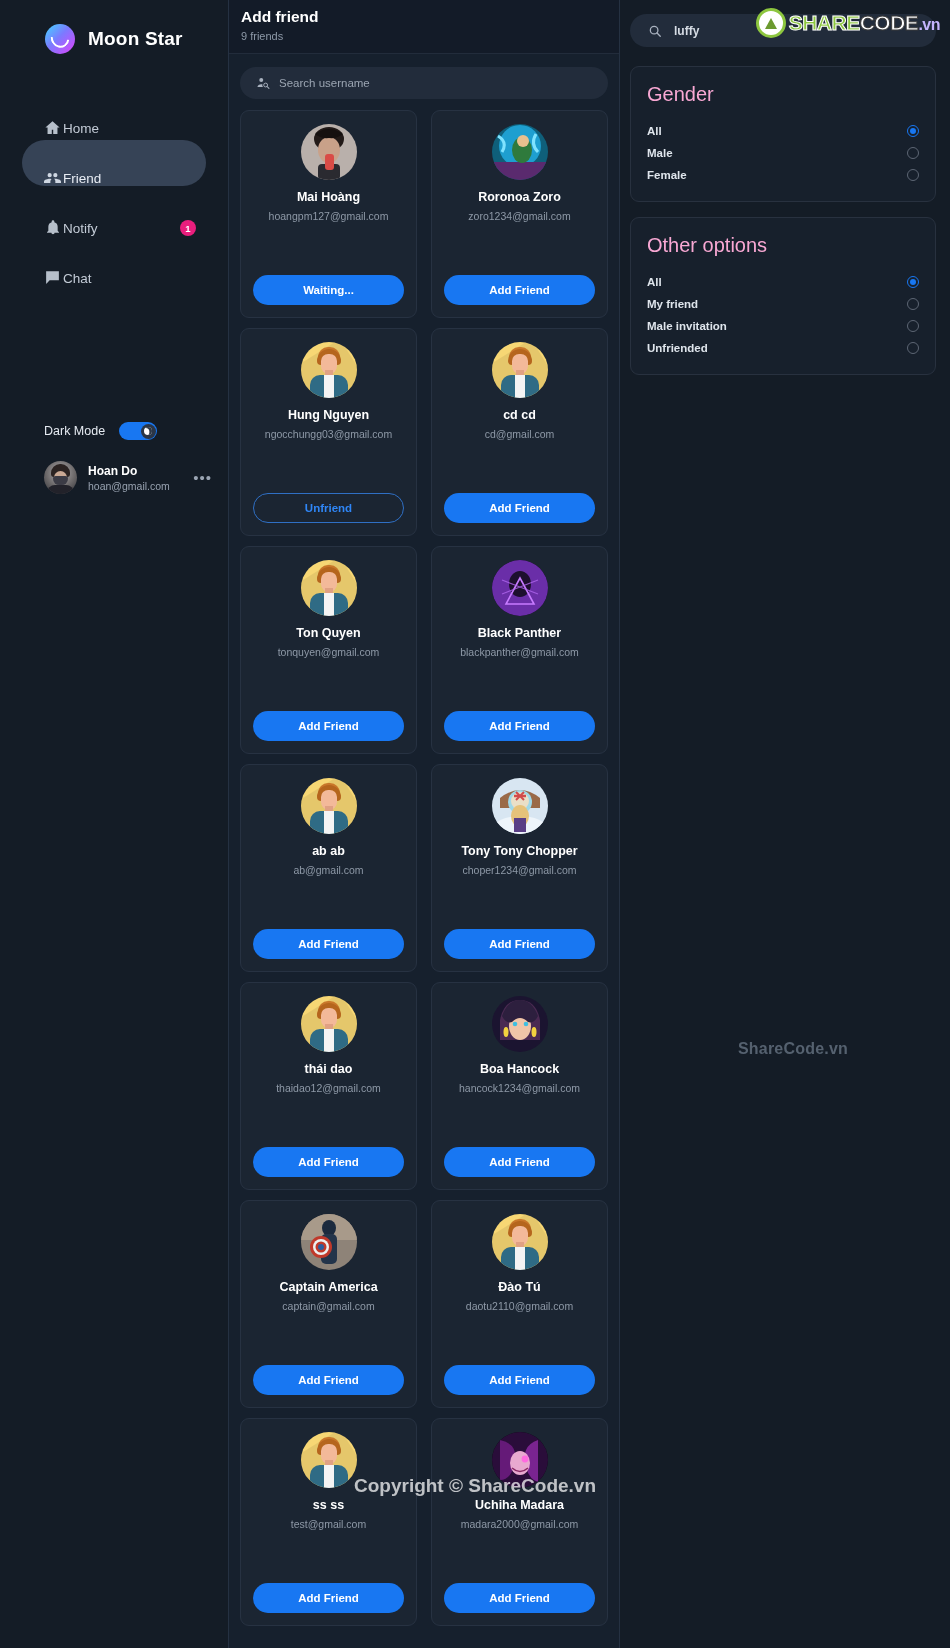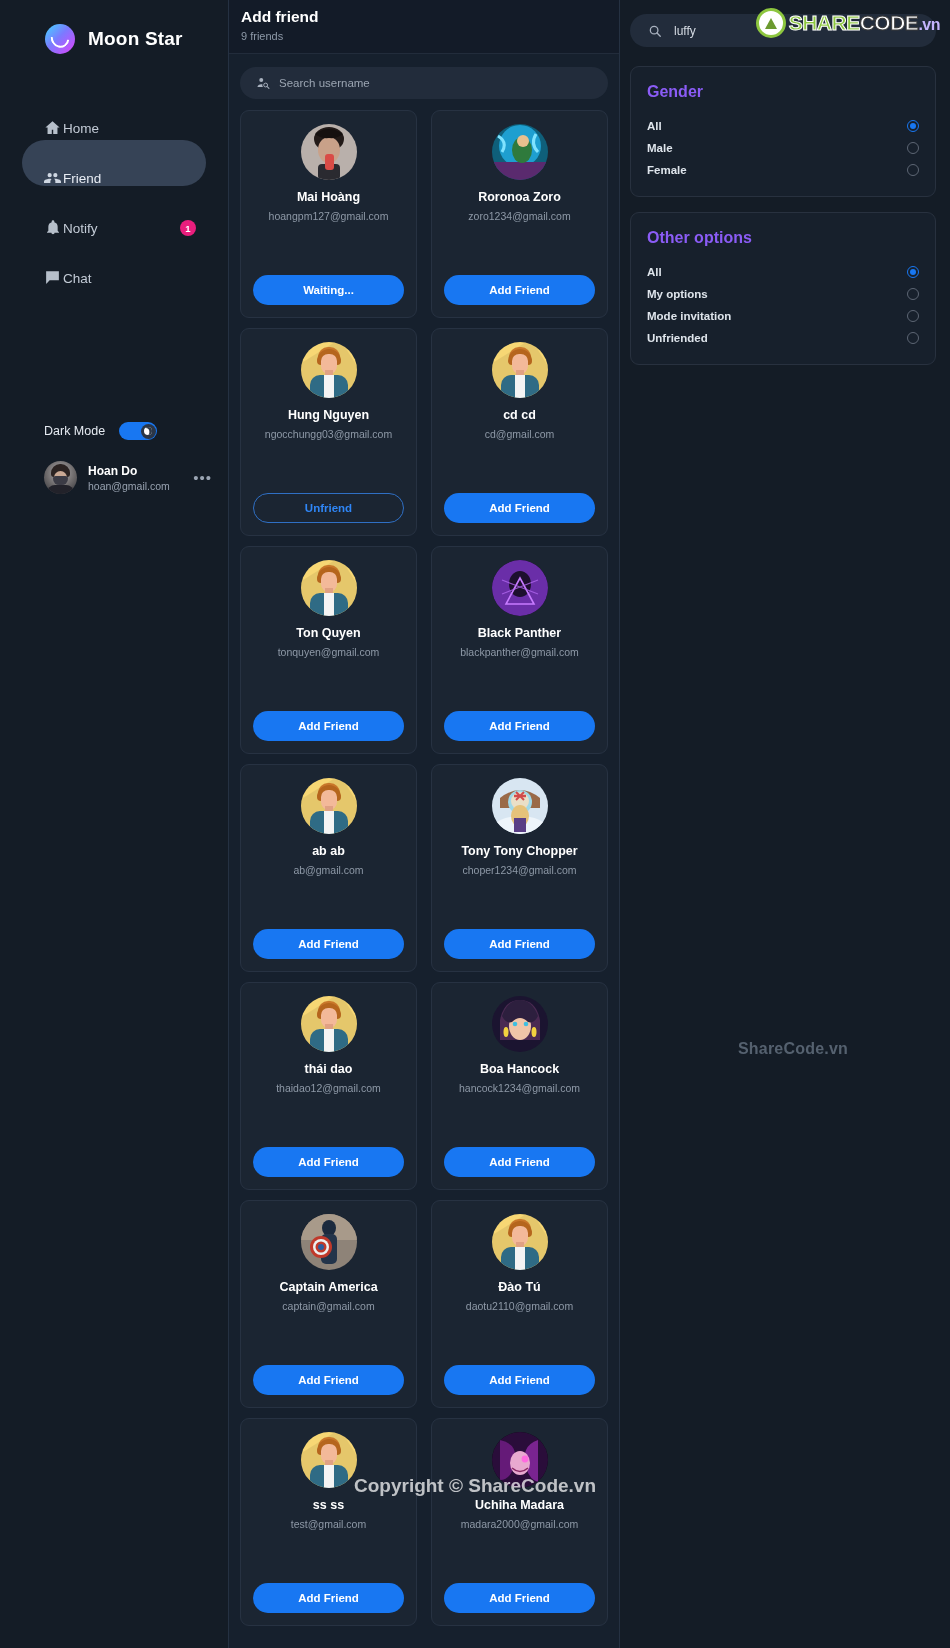--- a/index.html
+++ b/index.html
@@ -236,35 +236,36 @@
     padding: 14px 14px 0 10px;
     position: relative;
   }
   .rsearch {
     display: flex; align-items: center; gap: 12px;
     height: 33px;
     border-radius: 17px;
     background: #222c3b;
     padding: 8px 18px;
     margin-bottom: 19px;
+    font-weight: bold;
   }
   .rsearch .sico { color: #aab3c0; display:flex; }
   .rsearch .stxt { color: #d6dce4; font-size: 12px; }
 
   .panel {
     background: #17202c;
     border: 1px solid #28313f;
     border-radius: 9px;
     padding: 16px 16px 15px 16px;
     margin-bottom: 15px;
   }
   .panel-title {
-    color: #8b5cf6;
-    font-size: 16px;
-    font-weight: bold;
+    color: #f9a8d4;
+    font-size: 20px;
+    font-weight: normal;
     margin-bottom: 14px;
   }
   .opt {
     display: flex; align-items: center; justify-content: space-between;
     padding: 5px 0;
     gap: 31px;
   }
   .opt-label { color: #dfe5ec; font-size: 11.5px; font-weight: bold; }
   .radio {
     width: 12px; height: 12px;
@@ -670,25 +671,25 @@
     </div>
 
     <div class="panel">
       <div class="panel-title">Other options</div>
       <div id="other-opts">
           <div class="opt">
             <span class="opt-label">All</span>
             <span class="radio on"></span>
           </div>
           <div class="opt">
-            <span class="opt-label">My options</span>
+            <span class="opt-label">My friend</span>
             <span class="radio"></span>
           </div>
           <div class="opt">
-            <span class="opt-label">Mode invitation</span>
+            <span class="opt-label">Male invitation</span>
             <span class="radio"></span>
           </div>
           <div class="opt">
             <span class="opt-label">Unfriended</span>
             <span class="radio"></span>
           </div>
         </div>
     </div>
 
     <div class="right-watermark">ShareCode.vn</div>

